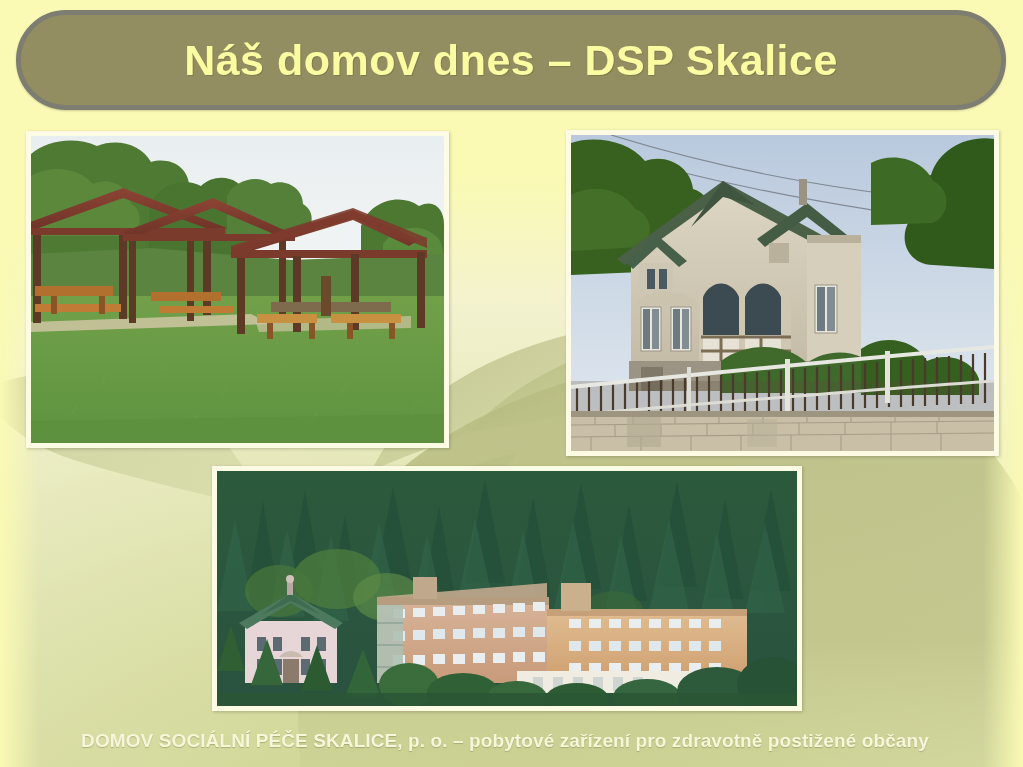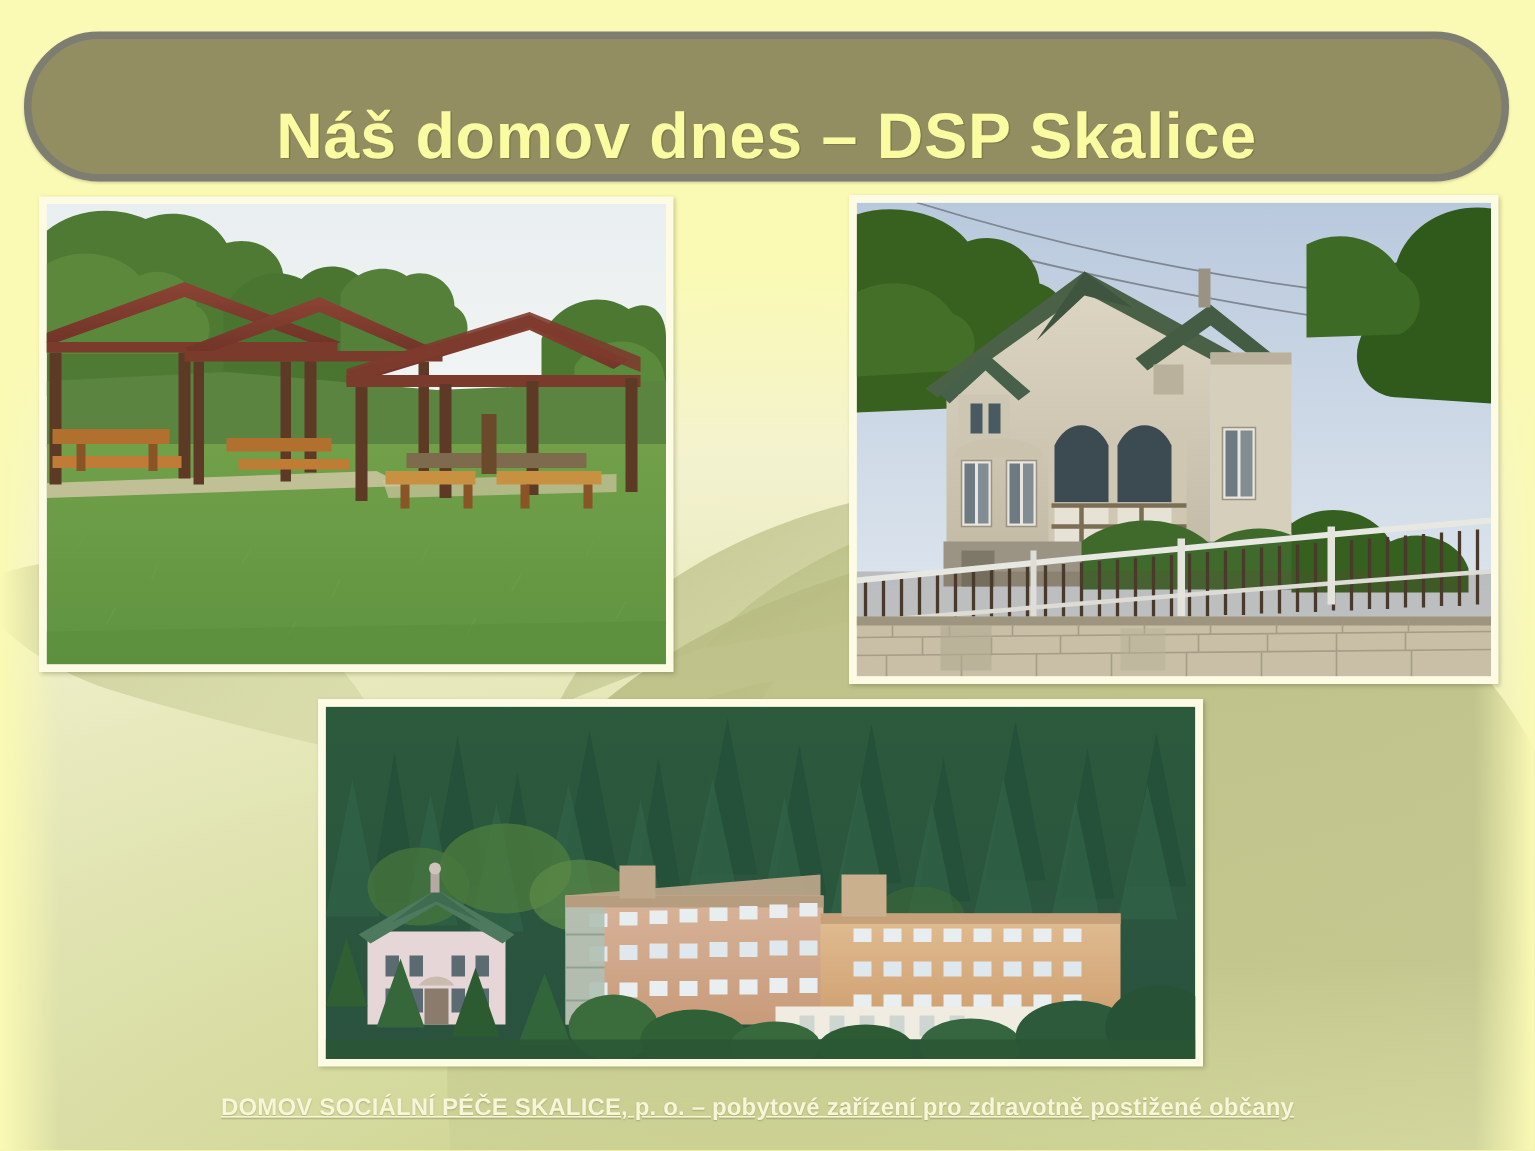--- a/index.html
+++ b/index.html
@@ -30,26 +30,26 @@
     position:absolute;right:0;top:0;bottom:0;width:40px;
     background:linear-gradient(270deg,#fafab4 0%, rgba(250,250,180,0) 100%);
   }
 
   
   .watermark{position:absolute;inset:0;overflow:hidden;pointer-events:none;}
   .watermark svg{position:absolute;left:0;top:0;width:1023px;height:767px;}
 
   
   #title-box{
-    position:absolute;left:16px;top:21px;width:990px;height:100px;
+    position:absolute;left:16px;top:10px;width:990px;height:100px;
     box-sizing:border-box;
     background:#928e62;
     border:5px solid #7e7d72;
     border-radius:50px;
-    display:flex;align-items:flex-end;justify-content:center;
+    display:flex;align-items:center;justify-content:center;
     box-shadow:0 1px 2px rgba(0,0,0,.18);
   }
   #title-text{
     color:#fbfba2;
     font-size:43px;
     font-weight:bold;
     letter-spacing:.5px;
     white-space:nowrap;
     text-shadow:1px 1px 0 rgba(90,90,40,.35);
   }
@@ -67,26 +67,25 @@
 
   #photo-pergola{left:26px;top:131px;width:423px;height:317px;}
   #photo-villa  {left:566px;top:130px;width:433px;height:326px;}
   #photo-complex{left:212px;top:466px;width:590px;height:245px;}
 
   
   #caption{
     position:absolute;left:0;right:13px;top:730px;
     text-align:center;
     color:#f7f6d8;
-    font-size:16px;
+    font-size:19px;
     font-weight:bold;
     letter-spacing:.1px;
     text-shadow:0 1px 1px rgba(120,125,70,.45);
     white-space:nowrap;
-    text-decoration:underline;
   }
 </style>
 </head>
 <body>
 
 <div id="slide">
 
   <div class="bg-base"></div>
   <div class="bg-olive"></div>
 

